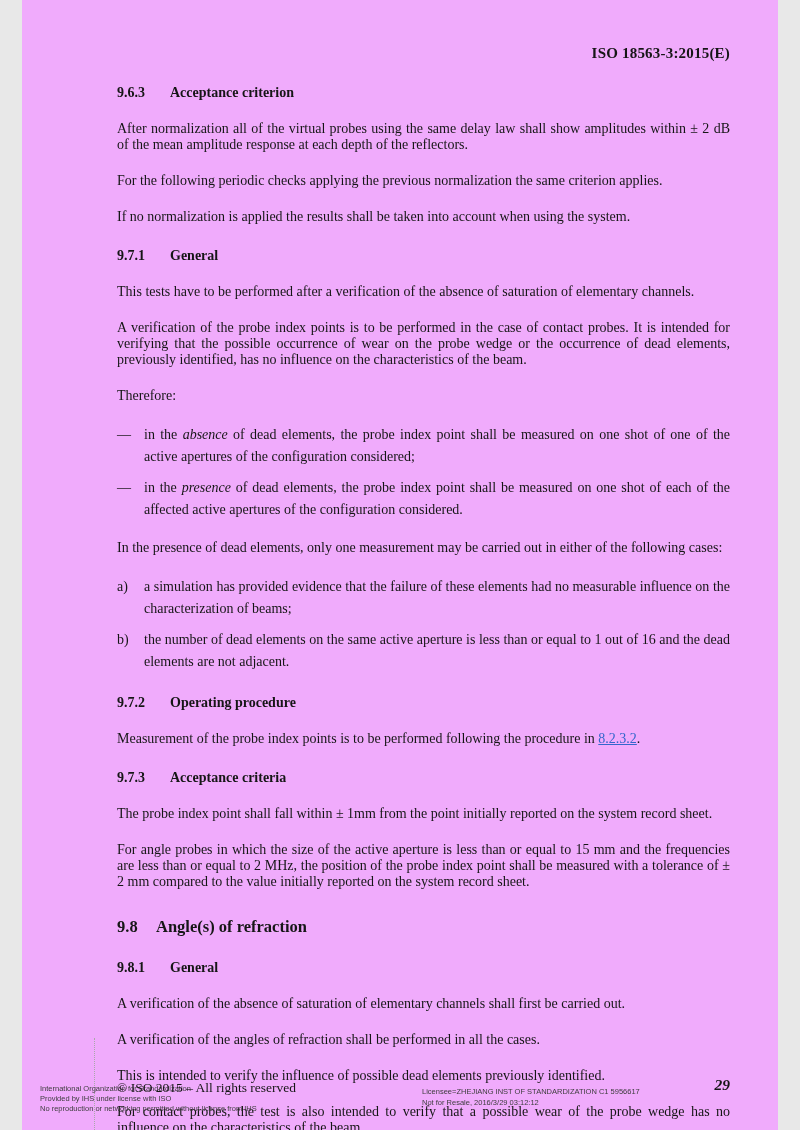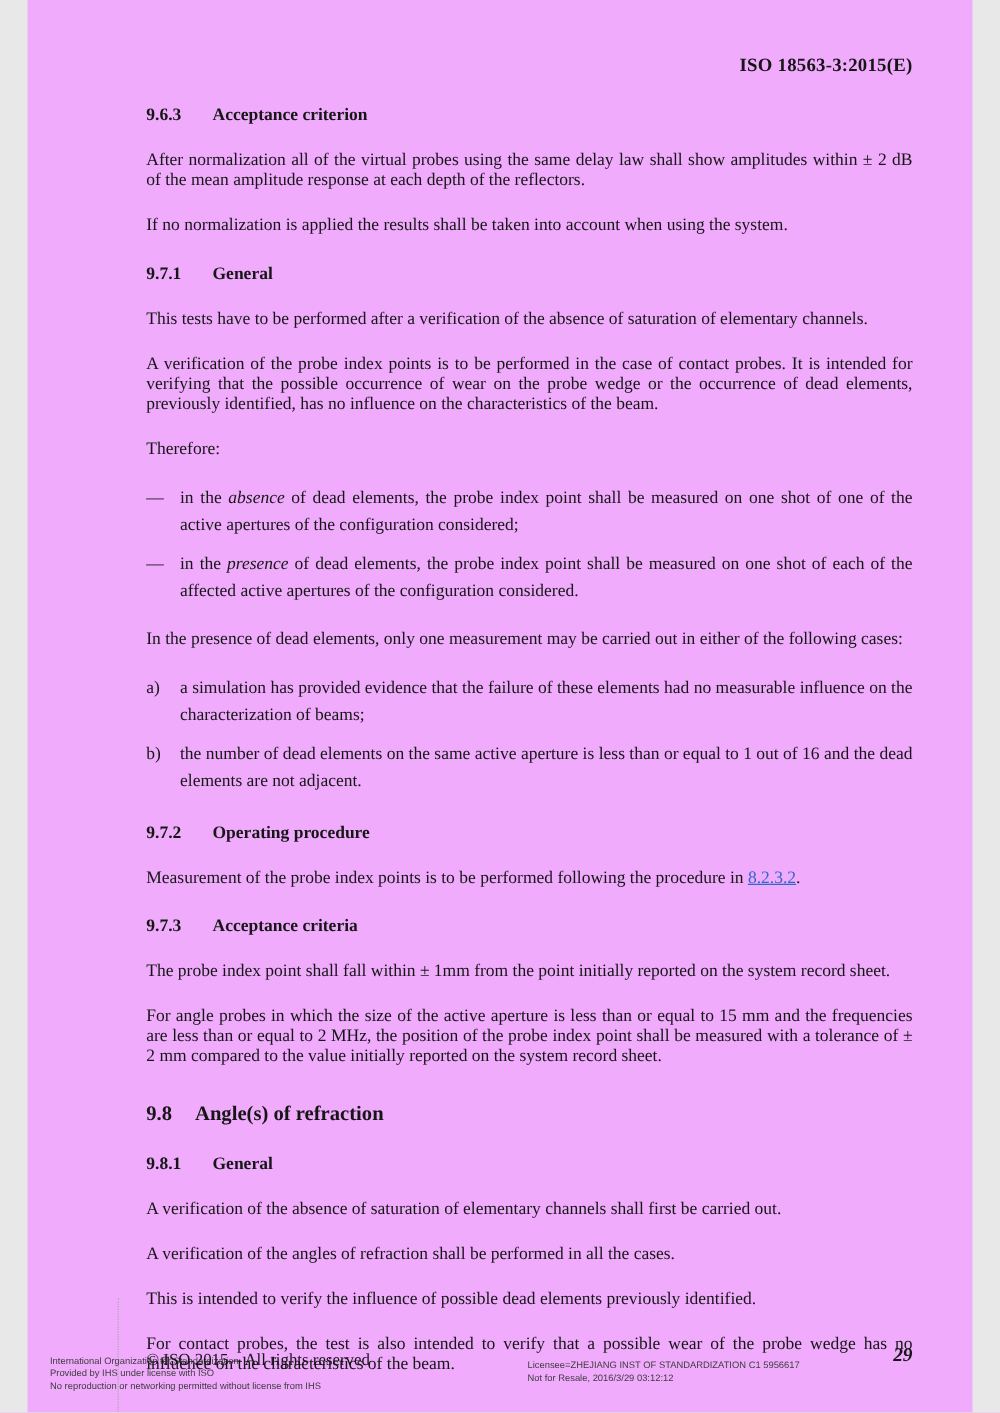--- a/index.html
+++ b/index.html
@@ -118,20 +118,21 @@
 <div class="page">
   <div class="content">
 
     <div class="doc-header">ISO 18563-3:2015(E)</div>
 
     <h3 class="subsec">
       <span class="hnum">9.6.3</span>
       <span>Acceptance criterion</span>
     </h3>
     <p class="body">After normalization all of the virtual probes using the same delay law shall show amplitudes within ± 2 dB of the mean amplitude response at each depth of the reflectors.</p>
+    <p class="body">For the following periodic checks applying the previous normalization the same criterion applies.</p>
     <p class="body">If no normalization is applied the results shall be taken into account when using the system.</p>
 
 
     <h3 class="subsec">
       <span class="hnum">9.7.1</span>
       <span>General</span>
     </h3>
     <p class="body">This tests have to be performed after a verification of the absence of saturation of elementary channels.</p>
     <p class="body">A verification of the probe index points is to be performed in the case of contact probes. It is intended for verifying that the possible occurrence of wear on the probe wedge or the occurrence of dead elements, previously identified, has no influence on the characteristics of the beam.</p>
     <p class="body">Therefore:</p>

